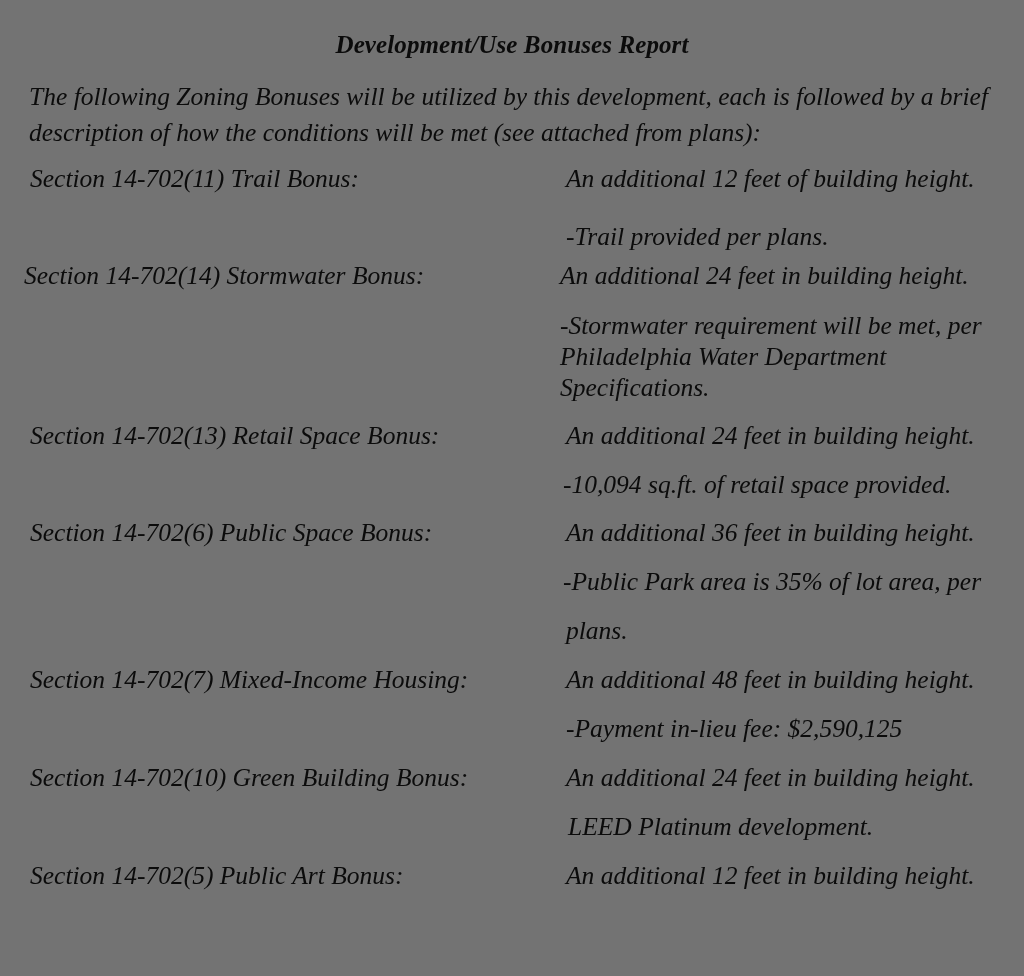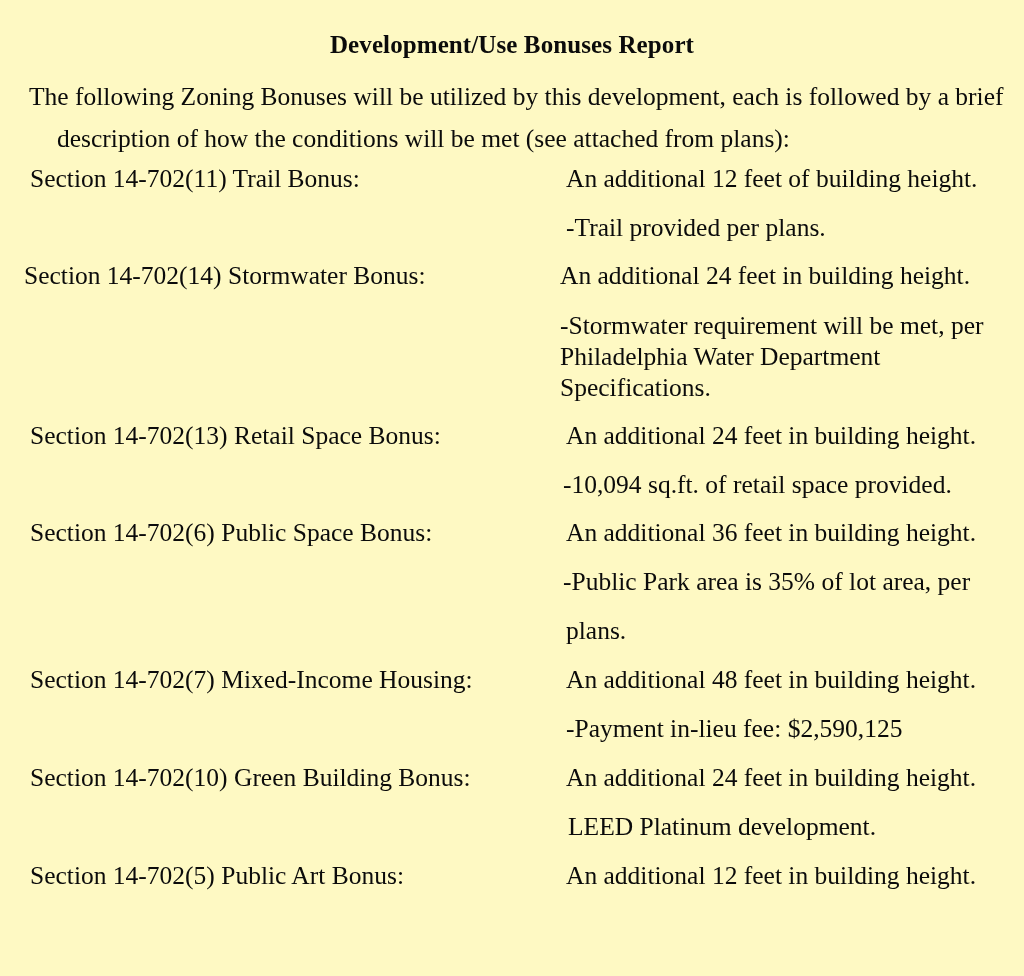--- a/index.html
+++ b/index.html
@@ -14,21 +14,22 @@
     position: relative;
     overflow: hidden;
     font-family: "Liberation Serif", "DejaVu Serif", serif;
     color: #0b0b0b;
     -webkit-font-smoothing: antialiased;
   }
 
   .page {
     position: absolute;
     inset: 0;
-    background: #fef9c3;
+    background: #737373;
+    font-style: italic;
   }
 
   
   .doc-title {
     position: absolute;
     left: 0;
     top: 31px;
     width: 1024px;
     text-align: center;
     font-size: 25px;
@@ -38,21 +39,21 @@
   }
 
   
   .intro-line {
     position: absolute;
     font-size: 25.5px;
     line-height: 1;
     white-space: nowrap;
   }
   .intro-line-1 { left: 29px; top: 84px; }
-  .intro-line-2 { left: 29px; top: 126px; margin-left: 28px; }
+  .intro-line-2 { left: 29px; top: 120px; }
 
   
   .ln {
     position: absolute;
     font-size: 25.5px;
     line-height: 1;
     white-space: nowrap;
   }
 
   
@@ -66,21 +67,21 @@
 
 <div class="page">
 
   <div class="doc-title">Development/Use Bonuses Report</div>
 
   <div class="intro-line intro-line-1">The following Zoning Bonuses will be utilized by this development, each is followed by a brief</div>
   <div class="intro-line intro-line-2">description of how the conditions will be met (see attached from plans):</div>
 
   <div class="ln section-label" style="left:30px; top:166px;">Section 14-702(11) Trail Bonus:</div>
   <div class="ln detail-line" style="left:566px; top:166px;">An additional 12 feet of building height.</div>
-  <div class="ln detail-line" style="left:566px; top:215px;">-Trail provided per plans.</div>
+  <div class="ln detail-line" style="left:566px; top:224px;">-Trail provided per plans.</div>
 
   <div class="ln section-label" style="left:24px; top:263px;">Section 14-702(14) Stormwater Bonus:</div>
   <div class="ln detail-line" style="left:560px; top:263px;">An additional 24 feet in building height.</div>
   <div class="ln detail-line" style="left:560px; top:344px;">Philadelphia Water Department</div>
   <div class="ln detail-line" style="left:560px; top:313px;">-Stormwater requirement will be met, per</div>
   <div class="ln detail-line" style="left:560px; top:375px;">Specifications.</div>
 
   <div class="ln section-label" style="left:30px; top:423px;">Section 14-702(13) Retail Space Bonus:</div>
   <div class="ln detail-line" style="left:566px; top:423px;">An additional 24 feet in building height.</div>
   <div class="ln detail-line" style="left:563px; top:472px;">-10,094 sq.ft. of retail space provided.</div>

